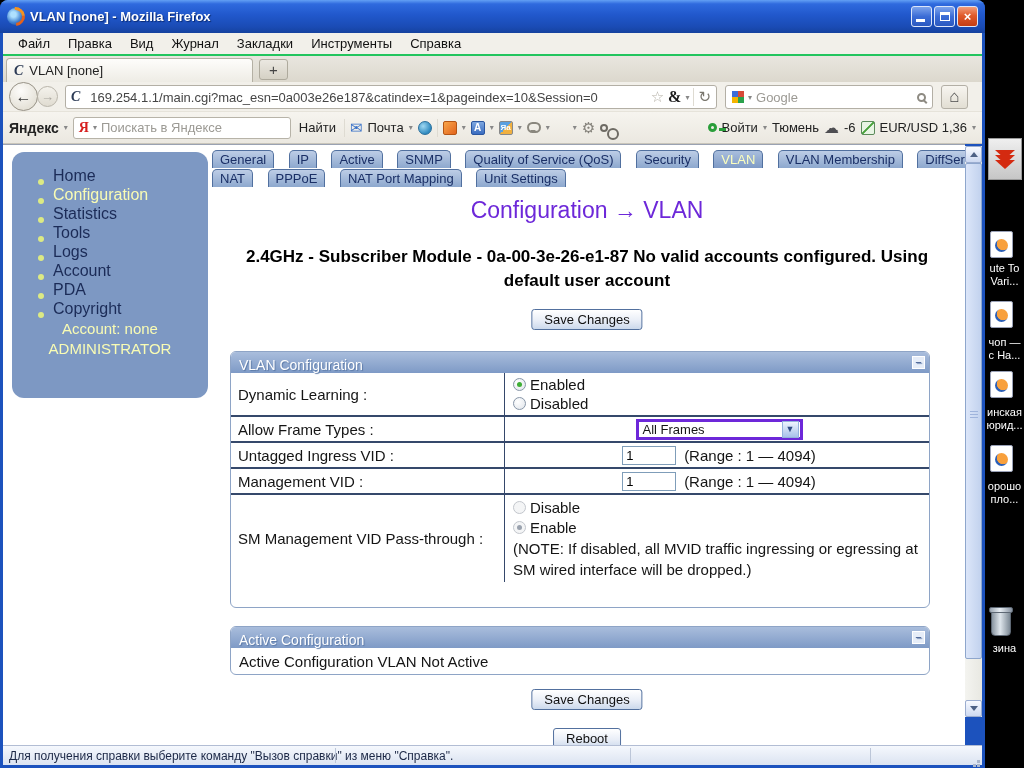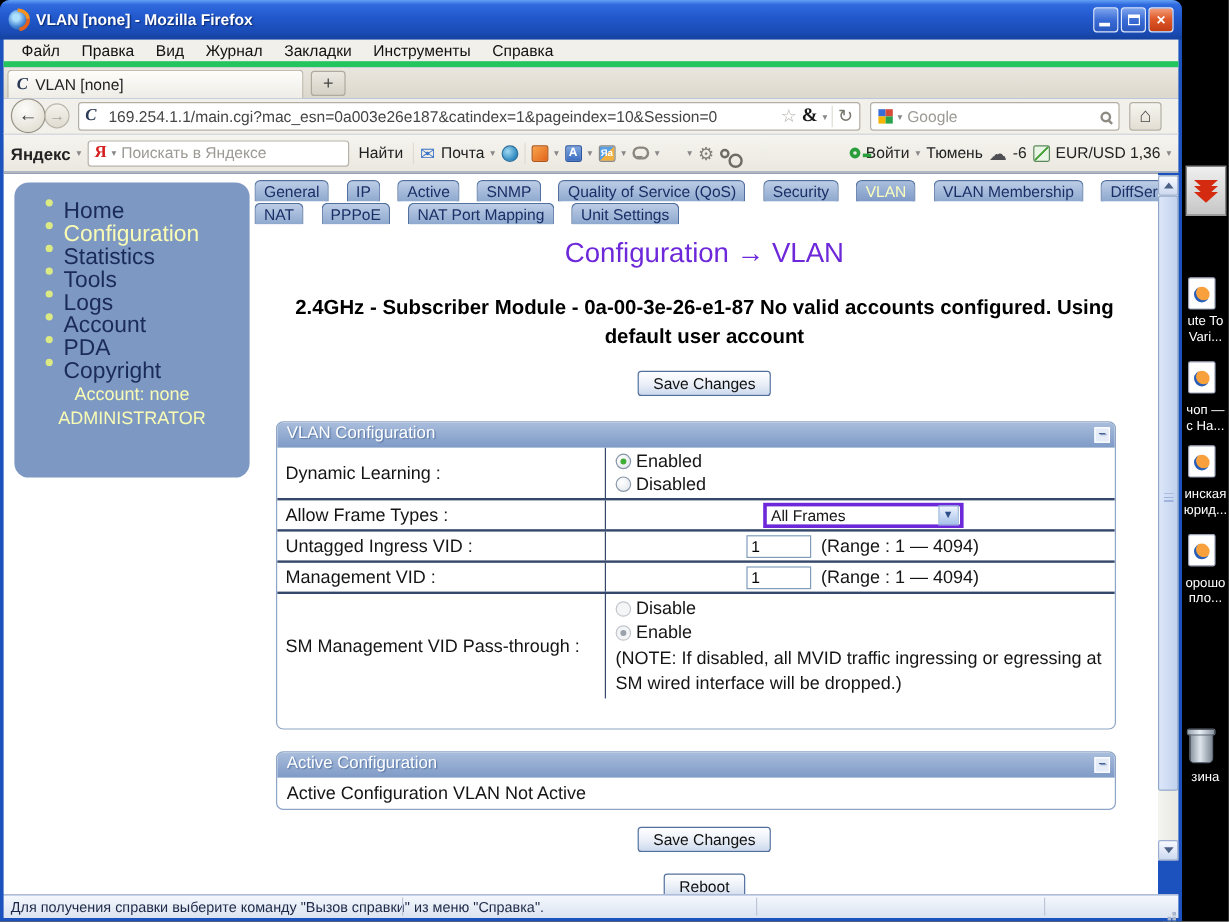--- a/index.html
+++ b/index.html
@@ -15,21 +15,21 @@
   .ff-orb::after{content:'';position:absolute;inset:-1px;border-radius:50%;border:3px solid transparent;border-top-color:#f59220;border-right-color:#e4611c;transform:rotate(40deg)}
   .title-text{font-size:13px;font-weight:bold;margin-left:6px;text-shadow:1px 1px 1px #0a2a72;flex:1;white-space:nowrap;overflow:hidden}
   .winbtns{display:flex}
   .wbtn{width:21px;height:21px;border-radius:3px;border:1px solid #dce6fa;margin-left:2px;display:flex;align-items:center;justify-content:center;color:#fff;position:relative}
   .wbtn.bmin,.wbtn.bmax{background:linear-gradient(180deg,#7da4ec 0%,#3b6cd6 50%,#2a58c0 100%)}
   .wbtn.bclose{background:linear-gradient(180deg,#f29d7a 0%,#e05a2b 45%,#c43d14 100%);font-size:13px;font-weight:bold}
   .glyph-min{position:absolute;left:4px;bottom:4px;width:9px;height:3px;background:#fff}
   .glyph-max{width:10px;height:9px;border:1px solid #fff;border-top:3px solid #fff}
 
   
-  .menubar{position:absolute;left:3px;right:3px;top:33px;height:23px;background:#f2f0ea;border-bottom:5px solid #22c55e;display:flex;align-items:center;padding-left:6px}
+  .menubar{position:absolute;left:3px;right:3px;top:33px;height:23px;background:#f2f0ea;border-bottom:2px solid #22c55e;display:flex;align-items:center;padding-left:6px}
   .menu-item{font-size:13px;color:#111;padding:2px 9px;cursor:default}
 
   
   .tabstrip{position:absolute;left:3px;right:3px;top:56px;height:26px;background:linear-gradient(180deg,#e9e6df,#dcd8cd)}
   .btab{position:absolute;left:3px;bottom:0;width:247px;height:24px;background:linear-gradient(180deg,#fefdfb,#eeece5);border:1px solid #b4b0a4;border-bottom:none;border-radius:4px 4px 0 0;display:flex;align-items:center;padding:0 7px;font-size:13px;color:#222}
   .cicon{font-family:"Liberation Serif",serif;font-style:italic;font-weight:bold;font-size:14px;color:#2b3a55;margin-right:6px}
   .newtab{position:absolute;left:256px;top:3px;width:29px;height:21px;background:linear-gradient(180deg,#ebe8e1,#d5d1c5);border:1px solid #aeaa9d;border-radius:3px;display:flex;align-items:center;justify-content:center;font-size:15px;color:#444}
 
   
   .navbar{position:absolute;left:3px;right:3px;top:82px;height:30px;background:#f2f0ea;border-bottom:1px solid #e6e3da}
@@ -74,41 +74,41 @@
   .ico-key{width:9px;height:9px;border:3px solid #2a9e3a;border-radius:50%;position:relative}
   .ico-key::after{content:'';position:absolute;left:8px;top:2px;width:7px;height:3px;background:#2a9e3a}
   .ico-cloud{color:#4e4e52;font-size:15px}
   .ico-chart{width:14px;height:14px;border:1px solid #5a8a5a;background:linear-gradient(135deg,#e8f4e4 45%,#49a23c 46%,#49a23c 54%,#e8f4e4 55%);border-radius:2px}
   .yright{margin-left:auto;display:flex;align-items:center;gap:5px}
 
   
   .page{position:absolute;left:3px;top:144px;width:962px;height:601px;background:#fff;border-top:1px solid #9aa2b2;overflow:hidden}
 
   .sidebar{position:absolute;left:9px;top:7px;width:196px;height:246px;background:#7d98c3;border-radius:12px;padding-top:14px;color:#1b2b57}
-  .side-item{display:flex;align-items:flex-start;gap:9px;padding-left:26px;height:19px;font-size:19px}
+  .side-item{display:flex;align-items:flex-end;gap:9px;padding-left:26px;height:19px;font-size:16px}
   .side-dot{width:6px;height:6px;border-radius:50%;background:#dcea84;flex:0 0 auto}
   .side-item.active .side-label{color:#f9fcb4}
   .side-acct{color:#f9fcb4;font-size:15px;text-align:center;line-height:19px;margin-top:1px}
 
   .dtabs-row{position:absolute;left:209px;white-space:nowrap}
   .dtabs-row.r1{top:5px}.dtabs-row.r2{top:24px}
   .ctab{display:inline-block;height:18px;line-height:17px;padding:0 7px;margin-right:10px;border:1px solid #51709f;border-bottom:none;border-radius:5px 5px 0 0;background:linear-gradient(180deg,#bdcde6,#8da8ce);color:#1a2f66;font-size:13px}
   .ctab.active{color:#fcffbe;background:linear-gradient(180deg,#a9bedd,#7e9ac6)}
 
   .main{position:absolute;left:209px;top:0;width:750px;height:601px}
   .pg-title{position:absolute;top:52px;left:0;width:100%;text-align:center;font-size:23px;color:#6d28d9}
   .pg-sub{position:absolute;top:100px;left:5px;width:740px;text-align:center;font-size:17px;font-weight:bold;color:#000;line-height:24px}
   .xpbtn{border:1px solid #52709e;border-radius:3px;background:linear-gradient(180deg,#ffffff 0%,#e9eef7 55%,#ccd9ec 100%);font-size:13px;color:#111;padding:2px 12px;font-family:"Liberation Sans",sans-serif}
   .btn-center{position:absolute;left:50%;transform:translateX(-50%)}
   .b1{top:164px}.b2{top:544px}.b3{top:583px}
 
   .secbox{position:absolute;left:18px;width:700px;border:1px solid #8ea4c6;border-radius:6px;overflow:hidden;background:#fff}
   .vbox{top:206px;height:257px}
   .abox{top:481px;height:49px}
-  .sechdr{height:21px;background:linear-gradient(180deg,#a9bddc,#7e9ac6);color:#fff;font-size:14px;display:flex;align-items:flex-start;padding-left:8px;position:relative;text-shadow:1px 1px 1px #5a78a6}
+  .sechdr{height:21px;background:linear-gradient(180deg,#a9bddc,#7e9ac6);color:#fff;font-size:14px;display:flex;align-items:flex-end;padding-left:8px;position:relative;text-shadow:1px 1px 1px #5a78a6}
   .minusbox{position:absolute;right:4px;top:4px;width:13px;height:13px;background:#e6edf8;border:1px solid #fff;color:#2f4d86;font-size:11px;line-height:11px;display:flex;align-items:center;justify-content:center}
   .vrow{display:flex;border-bottom:2px solid #35486b}
   .vrow:last-child{border-bottom:none}
   .rlabel{width:274px;padding-left:7px;border-right:1px solid #35486b;display:flex;align-items:center;font-size:15px;color:#151515}
   .rvalue{flex:1;padding:2px 4px 2px 8px;font-size:15px;color:#151515;display:flex;flex-direction:column;justify-content:center}
   .inline{flex-direction:row;align-items:center;gap:8px}
   .radio-line{display:flex;align-items:center;gap:4px;height:20px}
   .radio{width:13px;height:13px;border:1px solid #8896a8;border-radius:50%;background:radial-gradient(circle at 35% 35%,#ffffff,#dfe4ea);position:relative;flex:0 0 auto}
   .radio.sel::after{content:'';position:absolute;left:3px;top:3px;width:5px;height:5px;border-radius:50%;background:#3fae36}
   .radio.dis{border-color:#c2c6cc;background:#f4f5f6}

